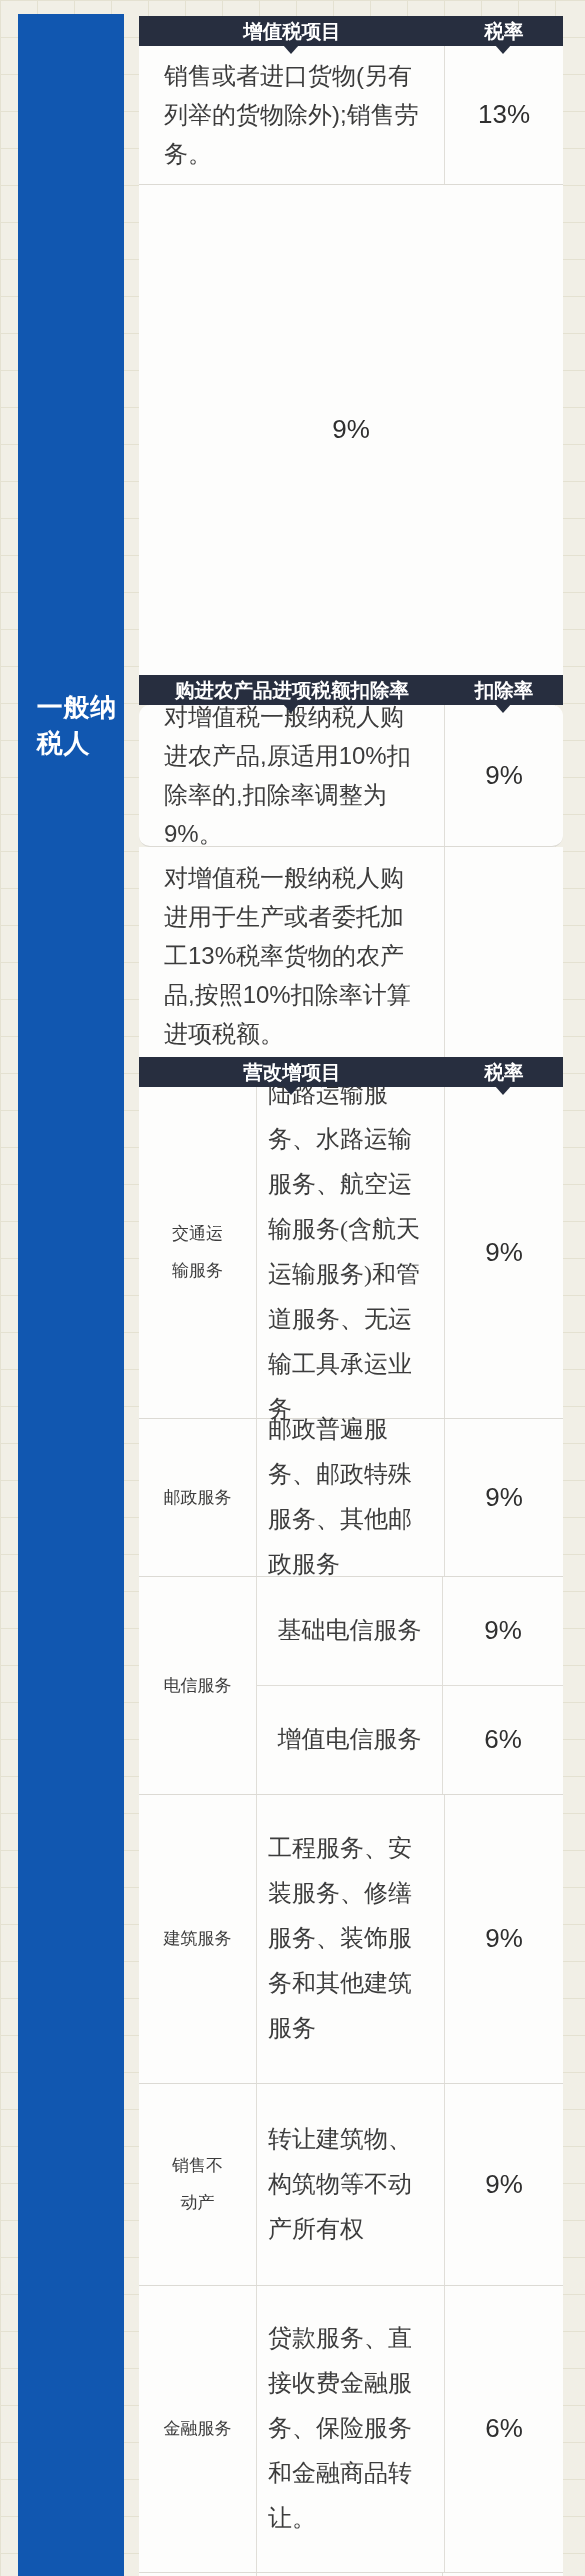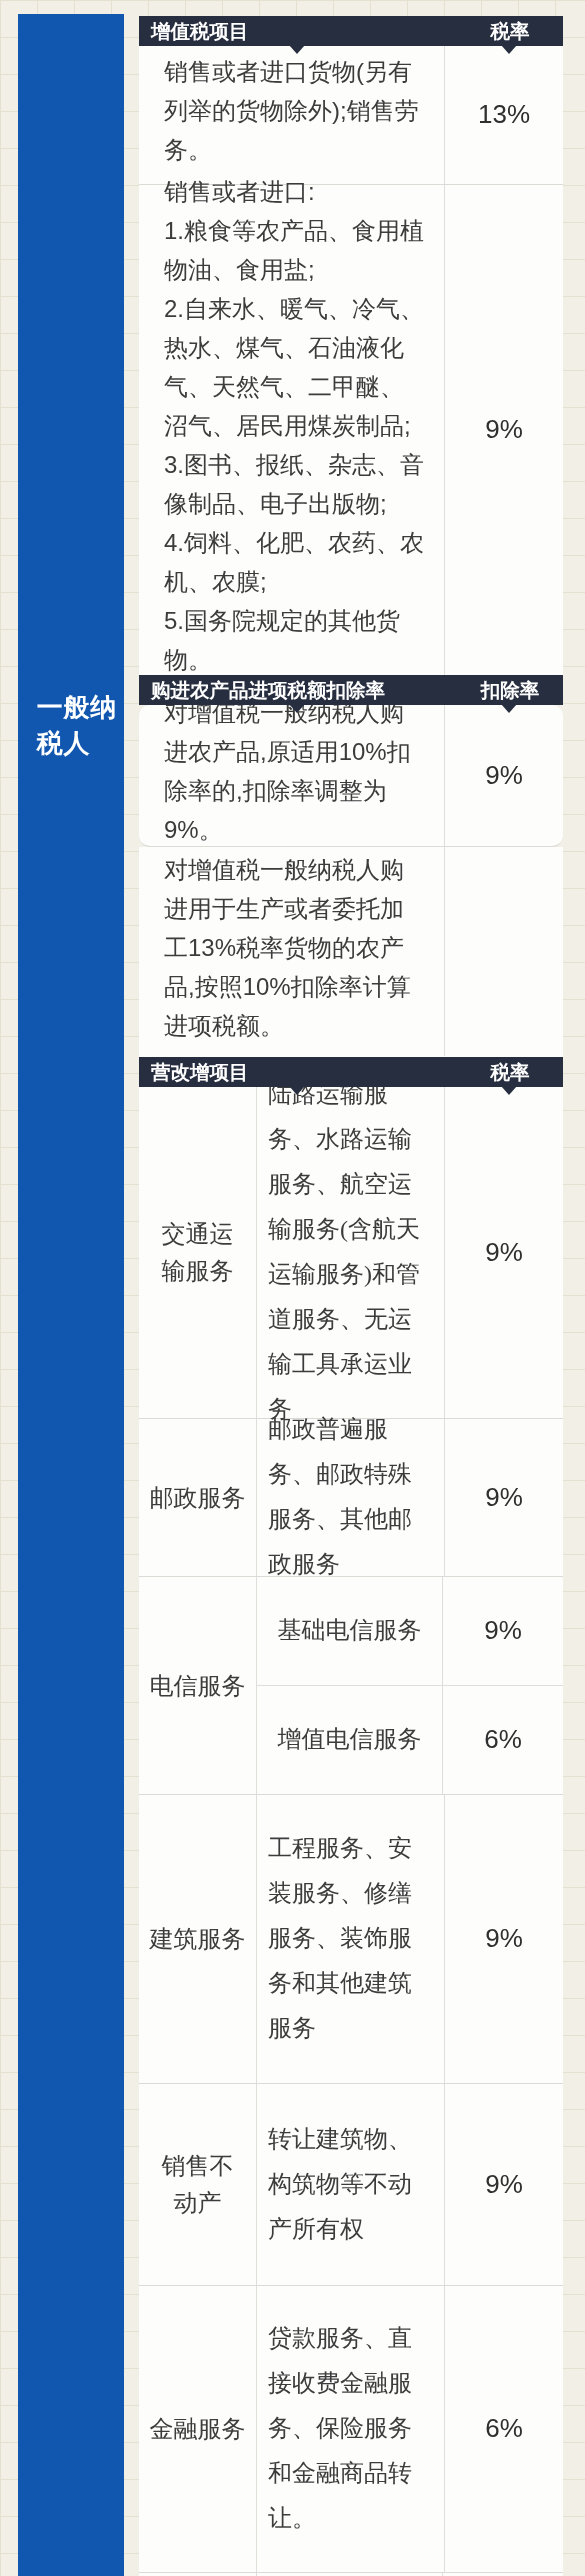--- a/index.html
+++ b/index.html
@@ -22,54 +22,54 @@
     white-space:pre-line;letter-spacing:0.8px;
   }
   .sheet{
     position:absolute;left:139px;top:15.6px;width:424px;height:2561px;
   }
   .hbar{
     position:relative;display:flex;height:30px;align-items:center;
     background:#272e3f;color:#fff;font-weight:bold;font-size:19.5px;
     z-index:3;
   }
-  .hzone-left{position:relative;width:306px;text-align:left;height:30px;line-height:30px;padding-left:12px;}
+  .hzone-left{position:relative;width:306px;text-align:center;height:30px;line-height:30px;}
   .hzone-right{position:relative;flex:1;text-align:center;height:30px;line-height:30px;}
   .ptr{
     position:absolute;bottom:-8.6px;left:50%;margin-left:-8.6px;
     width:0;height:0;border-left:8.6px solid transparent;border-right:8.6px solid transparent;
     border-top:9.3px solid #272e3f;
   }
   .row{display:flex;background:#fdfdfc;box-sizing:border-box;}
   .bdr{border-bottom:1.6px solid #dcdad4;}
   .desc-cell{
     width:306px;box-sizing:border-box;border-right:1.6px solid #e0ded8;
     display:flex;align-items:center;
-    padding:3px 17px 11px 25px;
+    padding:11px 17px 11px 25px;
     font-size:24px;line-height:39px;color:#3c3c3c;
     white-space:pre-line;
   }
   .rate-cell{
     flex:1;display:flex;align-items:center;justify-content:center;
     font-size:26px;color:#2f2f2f;
   }
   .row-a{height:139px;}
   .row-b{height:490px;}
   .row-c{height:142px;border-radius:11px;}
   .row-d{height:210px;flex-direction:column;}
   .row-jt{height:332px;}
   .row-yz{height:158px;}
   .row-tel{height:218px;}
   .row-jz{height:289px;}
   .row-bd{height:202px;}
   .row-jr{height:287px;}
   .cat-cell{
     width:118px;box-sizing:border-box;border-right:1.6px solid #e0ded8;
     display:flex;align-items:center;justify-content:center;
-    font-size:24px;line-height:37px;color:#3c3c3c;text-align:center;
+    font-size:17px;line-height:37px;color:#3c3c3c;text-align:center;
     white-space:pre-line;
   }
   .desc3-cell{
     width:188px;box-sizing:border-box;border-right:1.6px solid #e0ded8;
     display:flex;align-items:center;justify-content:center;font-family:Liberation Serif, serif;
   }
   .desc3-inner{
     max-width:165px;text-align:left;
     font-size:24px;line-height:45px;color:#3c3c3c;
   }
@@ -102,26 +102,20 @@
       <span class="ptr"></span>
     </div>
   </div>
 
   <div class="row row-a bdr">
     <div class="desc-cell">销售或者进口货物(另有列举的货物除外);销售劳务。</div>
     <div class="rate-cell">13%</div>
   </div>
 
   <div class="row row-b">
-    <div class="desc-cell">销售或者进口:
-1.粮食等农产品、食用植物油、食用盐;
-2.自来水、暖气、冷气、热水、煤气、石油液化气、天然气、二甲醚、沼气、居民用煤炭制品;
-3.图书、报纸、杂志、音像制品、电子出版物;
-4.饲料、化肥、农药、农机、农膜;
-5.国务院规定的其他货物。</div>
     <div class="rate-cell">9%</div>
   </div>
 
   <div class="hbar">
     <div class="hzone-left">
       <span>购进农产品进项税额扣除率</span>
       <span class="ptr"></span>
     </div>
     <div class="hzone-right">
       <span>扣除率</span>

